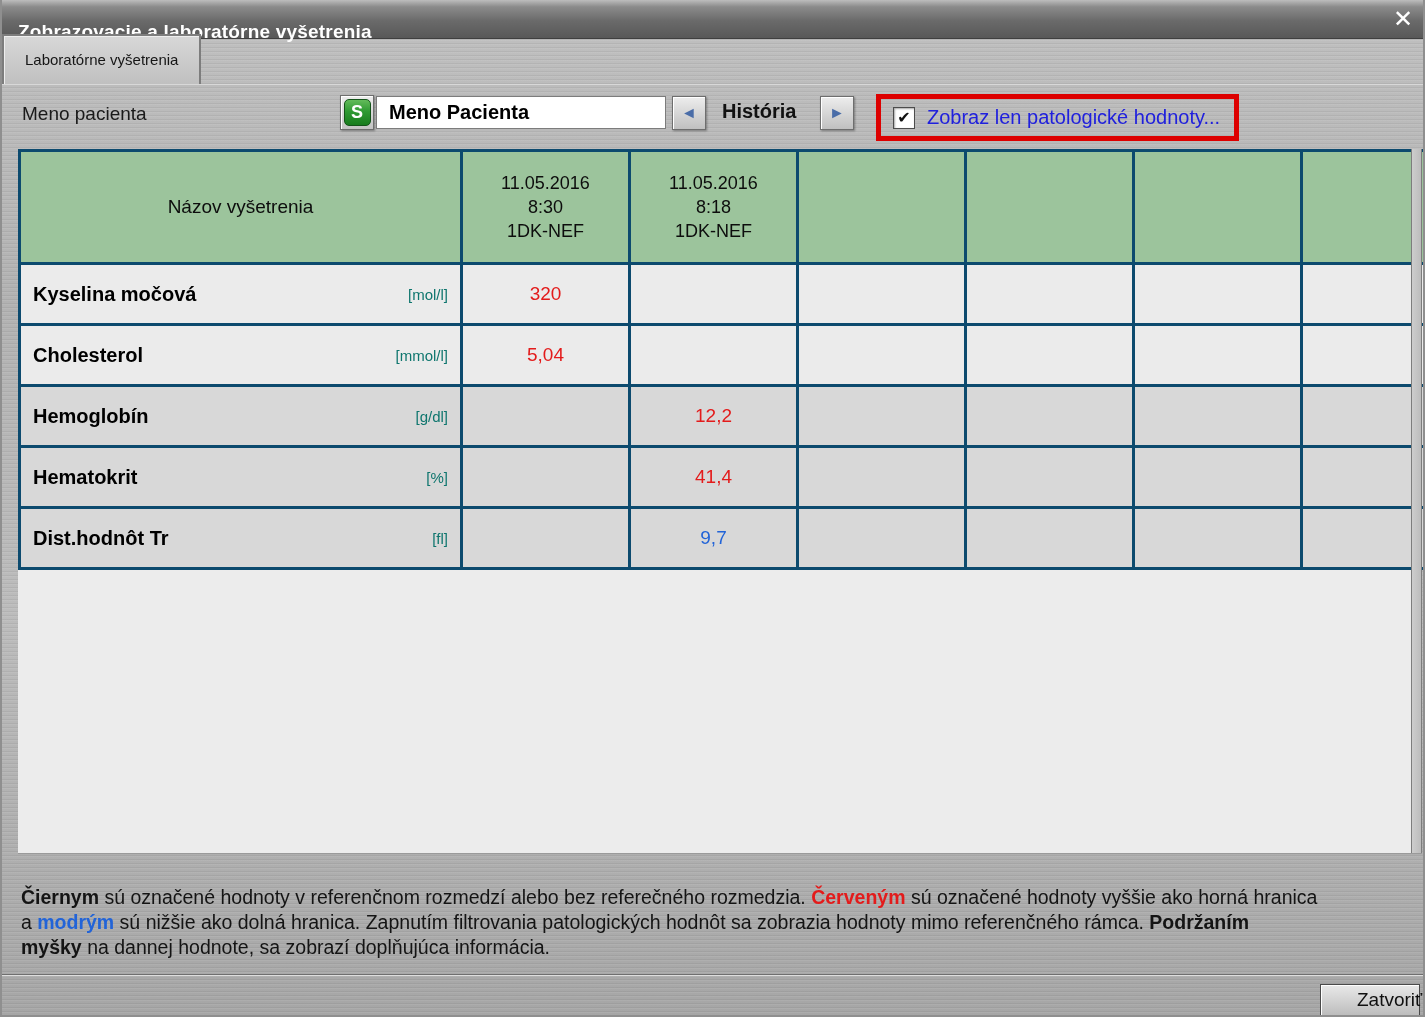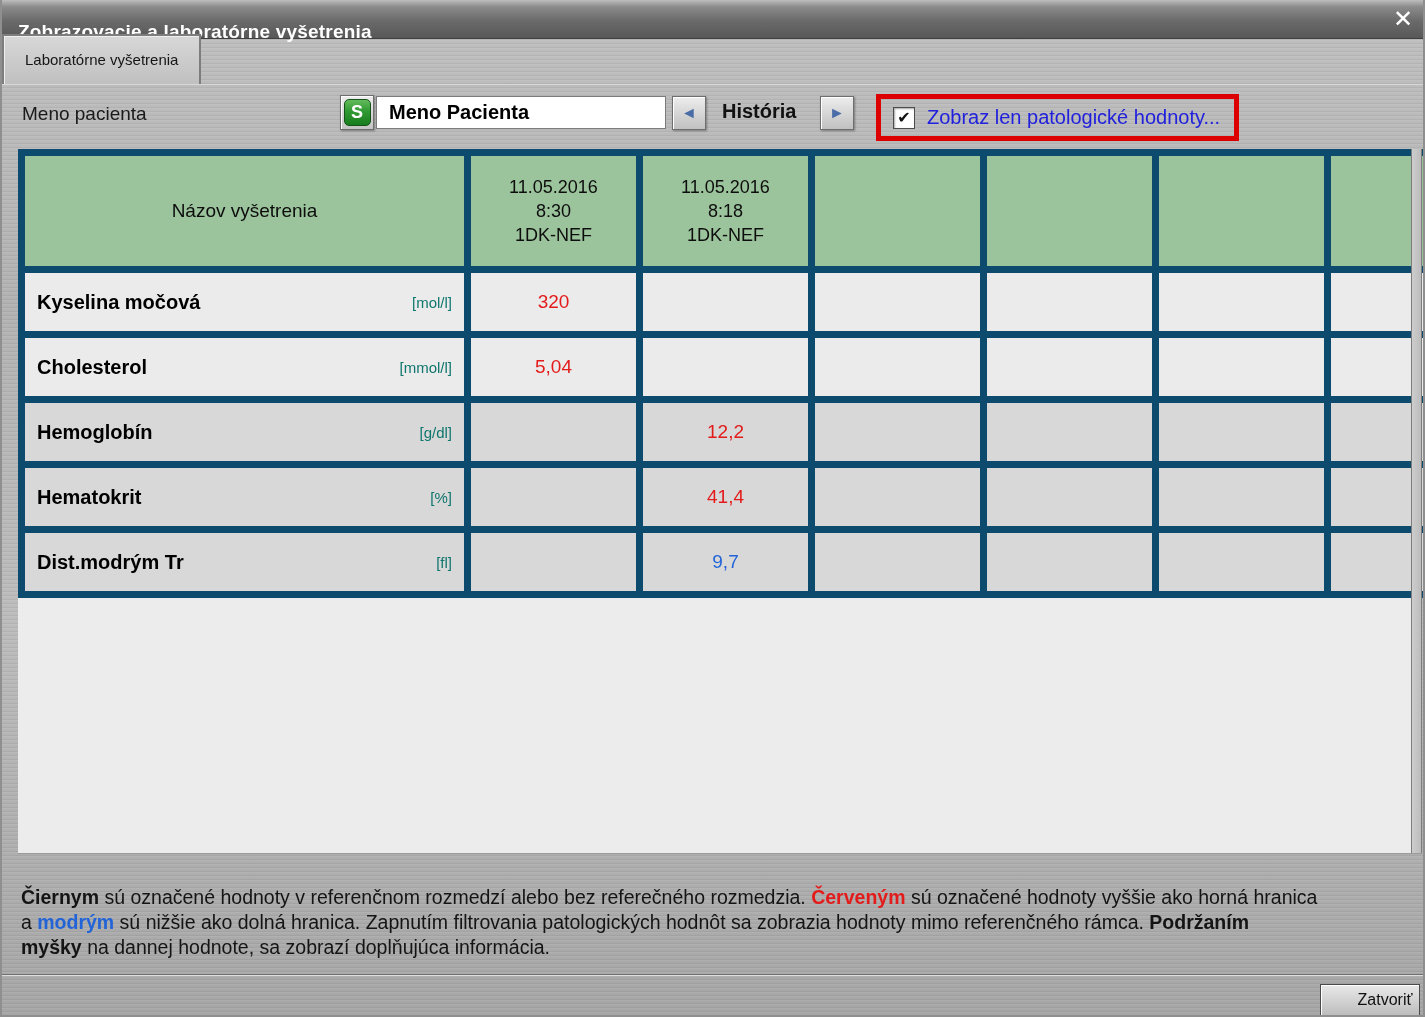--- a/index.html
+++ b/index.html
@@ -66,21 +66,21 @@
   .chk{
     width:22px;height:22px;background:#fff;border:1px solid #4c4c4c;box-sizing:border-box;
     box-shadow:inset 1px 1px 2px rgba(0,0,0,.35);cursor:pointer;
     display:flex;align-items:center;justify-content:center;
   }
   .chk span{font-size:16px;font-weight:bold;color:#101010;line-height:1;}
   .chklbl{margin-left:12px;font-size:20px;color:var(--label-blue);cursor:pointer;white-space:nowrap;}
   
   .tablewrap{position:absolute;left:18px;top:64px;width:1404px;height:704px;background:#ececec;border-bottom:1px solid #9a9a9a;}
   table.lab{border-collapse:collapse;table-layout:fixed;width:1393px;}
-  table.lab th,table.lab td{border:7px solid #0c4a6e;padding:12px;overflow:hidden;}
+  table.lab th,table.lab td{border:3px solid #0c4a6e;padding:12px;overflow:hidden;}
   table.lab thead th{background:var(--header-green);height:86px;vertical-align:middle;text-align:center;color:#0d0d0d;font-weight:normal;}
   th.namehdr{font-size:19px;font-weight:bold;}
   .hline{font-size:18px;line-height:24px;}
   table.lab td{height:34px;}
   tr.grp-a td{background:var(--row-light);}
   tr.grp-b td{background:var(--row-dark);}
   td.namecell{padding:0 4px 0 6px;}
   td.namecell .inner{display:flex;justify-content:space-between;align-items:center;height:100%;}
   .rname{font-size:20px;font-weight:bold;color:#000;white-space:nowrap;}
   .runit{font-size:15px;color:#0f766e;white-space:nowrap;}
@@ -94,21 +94,21 @@
   }
   
   .legend{position:absolute;left:0;top:800px;width:1412px;padding-left:21px;font-size:19.5px;line-height:25px;color:#141414;}
   .legend b{font-weight:bold;}
   
   .groove{position:absolute;left:0;right:0;top:889px;height:0;border-top:1px solid #6f6f6f;border-bottom:1px solid #dedede;}
   .closebtn{
     position:absolute;right:5px;top:899px;width:100px;height:32px;
     background:linear-gradient(180deg,#e9e9e9,#bdbdbd);
     border:1px solid #4a4a4a;box-shadow:inset 1px 1px 0 #fff;
-    font-family:inherit;font-size:16px;color:#111;cursor:pointer;padding-left:36px;
+    font-family:inherit;font-size:19px;color:#111;cursor:pointer;padding-left:36px;
   }
 </style>
 </head>
 <body>
 
 <div class="frame"></div>
 
 <div class="titlebar">
   <span class="ttl">Zobrazovacie a laboratórne vyšetrenia</span>
   <span class="close">✕</span>
@@ -218,21 +218,21 @@
             <td class="val high">41,4</td>
             <td class="val"></td>
             <td class="val"></td>
             <td class="val"></td>
             <td class="val"></td>
             <td class="val"></td>
           </tr>
           <tr class="grp-b">
             <td class="namecell">
               <div class="inner">
-                <span class="rname">Dist.modrým Tr</span>
+                <span class="rname">Dist.hodnôt Tr</span>
                 <span class="runit">[fl]</span>
               </div>
             </td>
             <td class="val"></td>
             <td class="val low">9,7</td>
             <td class="val"></td>
             <td class="val"></td>
             <td class="val"></td>
             <td class="val"></td>
             <td class="val"></td>

